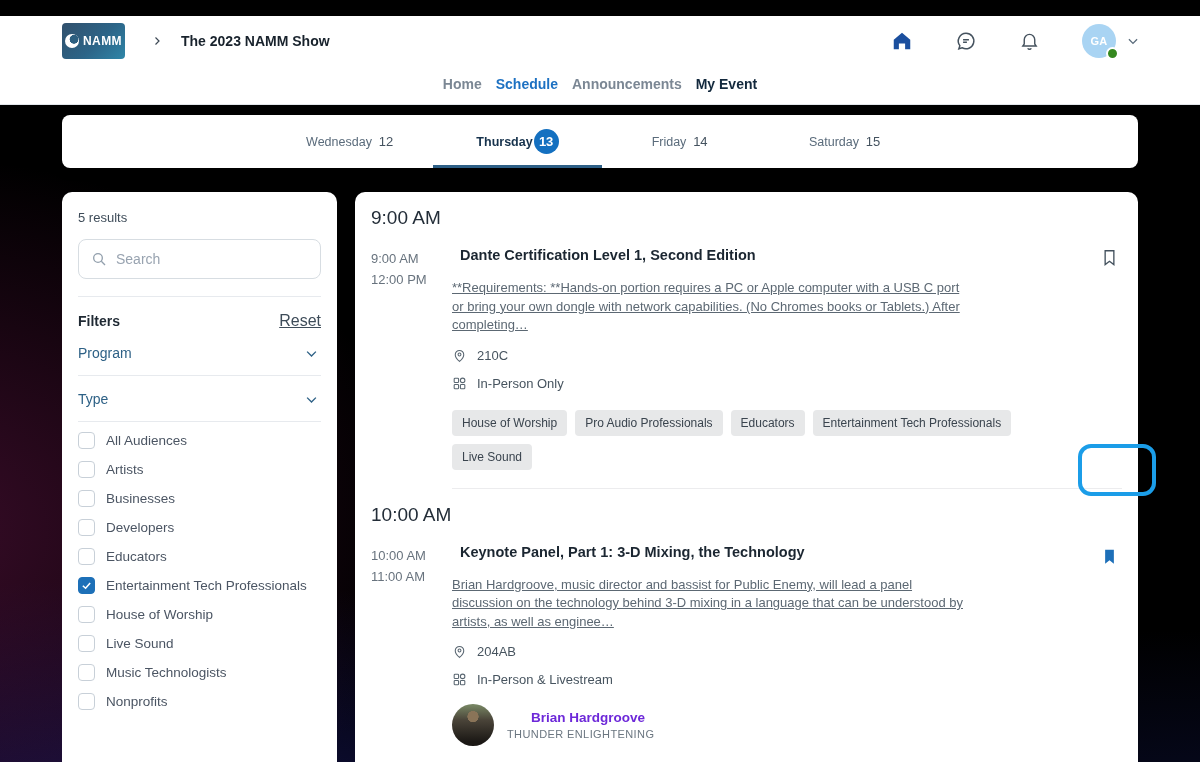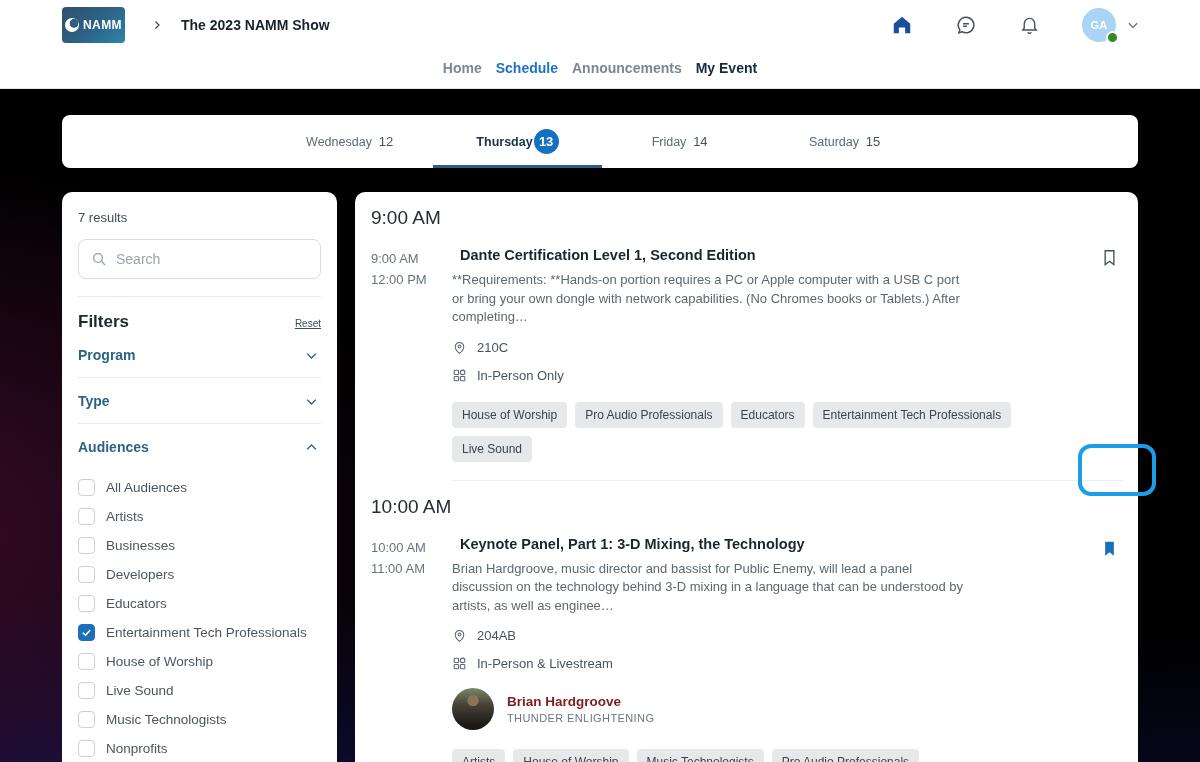--- a/index.html
+++ b/index.html
@@ -7,21 +7,21 @@
   body { font-family:"Liberation Sans", sans-serif; }
   .viewport { position:relative; width:1200px; height:762px; overflow:hidden;
     background:
       radial-gradient(900px 650px at -8% 70%, rgba(105,22,75,.55), transparent 58%),
       radial-gradient(1100px 520px at 12% 118%, rgba(28,28,112,.78), transparent 62%),
       radial-gradient(700px 320px at 100% 112%, rgba(16,22,75,.55), transparent 70%),
       #000;
   }
 
   
-  .app-header { position:absolute; top:0; left:0; width:1200px; height:89px; background:#fff; border-bottom:1px solid #e2e6ea; z-index:3; }
+  .app-header { position:absolute; top:16px; left:0; width:1200px; height:89px; background:#fff; border-bottom:1px solid #e2e6ea; z-index:3; }
   .header-top { display:flex; align-items:center; height:49px; padding:0 60px 0 62px; }
   .logo { width:63px; height:36px; border-radius:4px; background:linear-gradient(135deg,#31506c 0%,#2c6487 55%,#2f86a8 100%);
     display:flex; align-items:center; justify-content:center; gap:4px; cursor:pointer; }
   .logo-orb { width:14px; height:14px; border-radius:50%; background:radial-gradient(circle at 64% 38%, #2c5f80 0 33%, #fff 37%); }
   .logo-word { color:#fff; font-size:12px; font-weight:800; letter-spacing:.4px; }
   .crumb-chev { margin:0 18px 0 26px; color:#3c4854; display:flex; }
   .breadcrumb-text { font-size:14px; font-weight:600; color:#18222c; }
   .header-icons { margin-left:auto; display:flex; align-items:center; gap:42px; }
   .icon-btn { display:flex; align-items:center; justify-content:center; cursor:pointer; color:#45525e; }
   .avatar-wrap { display:flex; align-items:center; gap:10px; cursor:pointer; }
@@ -45,50 +45,50 @@
   .date-tab.selected::after { content:""; position:absolute; bottom:0; left:-2px; right:-2px; height:3px; background:#2d5f86; }
 
   
   .sidebar { position:absolute; left:62px; top:192px; width:275px; height:920px; background:#fff; border-radius:10px; padding:18px 16px; z-index:1; }
   .results { font-size:13px; color:#3e4c59; }
   .search-box { margin-top:14px; height:40px; border:1px solid #d7dde2; border-radius:8px; display:flex; align-items:center; gap:9px; padding:12px 12px; }
   .search-box input { border:none; outline:none; flex:1; font-size:14px; color:#3e4c59; font-family:inherit; }
   .search-box input::placeholder { color:#98a3b0; }
   .sb-divider { border:none; border-top:1px solid #e7eaee; margin-top:17px; }
   .filters-row { display:flex; justify-content:space-between; align-items:baseline; margin-top:15px; }
-  .filters-title { font-size:17px; font-weight:600; color:#1f2933; }
-  .reset-link { font-size:10px; color:#3e4c59; text-decoration:underline; cursor:pointer; }
+  .filters-title { font-size:14px; font-weight:600; color:#1f2933; }
+  .reset-link { font-size:16px; color:#3e4c59; text-decoration:underline; cursor:pointer; }
   .filter-section { display:flex; justify-content:space-between; align-items:center; padding:15px 2px 14px 0; cursor:pointer; }
-  .filter-section .fs-label { font-size:14px; font-weight:700; color:#2e6186; }
+  .filter-section .fs-label { font-size:14px; font-weight:400; color:#2e6186; }
   .filter-section svg { color:#2e6186; }
   .section-divider { border:none; border-top:1px solid #e7eaee; }
   .audience-list { padding-top:4px; }
   .audience-item { display:flex; align-items:center; gap:11px; padding:6px 0; cursor:pointer; }
   .audience-item .cb { flex:none; width:17px; height:17px; border:1.5px solid #c8d0d8; border-radius:4px; background:#fff;
     display:flex; align-items:center; justify-content:center; }
   .audience-item .cb.checked { background:#1d70b8; border-color:#1d70b8; }
   .audience-item .cb.checked svg { display:block; }
   .audience-item .cb svg { display:none; }
   .audience-item .al { font-size:13.5px; color:#4b5563; }
 
   
   .main-card { position:absolute; left:355px; top:192px; width:783px; height:920px; background:#fff; border-radius:10px; z-index:1; }
   .group-header { font-size:19px; font-weight:500; color:#232d38; padding:15px 16px 8px; }
   .event-row { position:relative; display:flex; padding:10px 16px 18px; }
   .time-col { flex:none; width:81px; font-size:13px; color:#68737e; line-height:21px; padding-top:1px; }
   .event-body { flex:1; padding-right:60px; }
   .event-title { font-size:14.5px; font-weight:700; color:#1b2631;margin-left:8px; }
-  .event-desc { margin-top:8px; font-size:13px; color:#5c6873; line-height:18.5px; max-width:512px; }
+  .event-desc { margin-top:16px; font-size:13px; color:#5c6873; line-height:18.5px; max-width:512px;text-decoration:underline; }
   .meta-row { display:flex; align-items:center; gap:10px; margin-top:13px; font-size:13px; color:#47545f; }
   .meta-row svg { color:#5a6772; flex:none; }
   .speaker { display:flex; align-items:center; gap:13px; margin-top:17px; }
   .speaker-avatar { width:42px; height:42px; border-radius:50%; flex:none;
     background: radial-gradient(circle at 50% 30%, #8a7458 0 15%, rgba(0,0,0,0) 16%),
                 linear-gradient(180deg,#7a8a66 0%, #4a4439 38%, #1b1815 90%); }
-  .speaker-name { font-size:13.5px; font-weight:700; color:#7f1d1d; }
+  .speaker-name { font-size:13.5px; font-weight:700; color:#6d28d9;margin-left:24px; }
   .speaker-org { font-size:11px; color:#6b7680; letter-spacing:.4px; margin-top:3px; }
   .tag-row { display:flex; flex-wrap:wrap; gap:8px; margin-top:19px; }
   .tag { background:#e7e8e9; color:#3a444e; font-size:12px; padding:6px 10px; border-radius:4px; white-space:nowrap; }
   .event-divider { border:none; border-top:1px solid #ececee; margin:0 16px 0 97px; }
   .bookmark-btn { position:absolute; right:17px; top:8px; width:24px; height:24px; display:flex; align-items:center; justify-content:center; cursor:pointer; color:#44525e; }
   .bookmark-btn.active { color:#1d6fb8; }
 
   
   .focus-ring { position:absolute; left:1078px; top:444px; width:78px; height:52px; border:4px solid #1b9de8; border-radius:13px; z-index:6; pointer-events:none; }
 </style>
@@ -162,21 +162,21 @@
         <span class="day">Friday</span>
         <span class="num">14</span>
       </div>
       <div class="date-tab">
         <span class="day">Saturday</span>
         <span class="num">15</span>
       </div>
     </div>
 
   <div class="sidebar">
-    <div class="results">7 results</div>
+    <div class="results">5 results</div>
     <div class="search-box">
       <span style="display:flex;color:#93a0ad">
         <svg width="16" height="16" viewBox="0 0 24 24" fill="none" stroke="currentColor" stroke-width="2">
             <circle cx="10.5" cy="10.5" r="6.5"></circle>
             <path d="M15.5 15.5L21 21"></path>
           </svg>
       </span>
       <input type="text" placeholder="Search" style="">
     </div>
     <hr class="sb-divider">
@@ -192,26 +192,20 @@
         </svg>
     </div>
     <hr class="section-divider">
     <div class="filter-section">
       <span class="fs-label">Type</span>
       <svg width="15" height="15" viewBox="0 0 24 24" fill="none" stroke="currentColor" stroke-width="2.2">
           <polyline points="5 9 12 16 19 9"></polyline>
         </svg>
     </div>
     <hr class="section-divider">
-    <div class="filter-section">
-      <span class="fs-label">Audiences</span>
-      <svg width="15" height="15" viewBox="0 0 24 24" fill="none" stroke="currentColor" stroke-width="2.2">
-          <polyline points="5 15 12 8 19 15"></polyline>
-        </svg>
-    </div>
     <div class="audience-list">
         <div class="audience-item">
           <span class="cb"></span>
           <span class="al">All Audiences</span>
         </div>
         <div class="audience-item">
           <span class="cb"></span>
           <span class="al">Artists</span>
         </div>
         <div class="audience-item">

